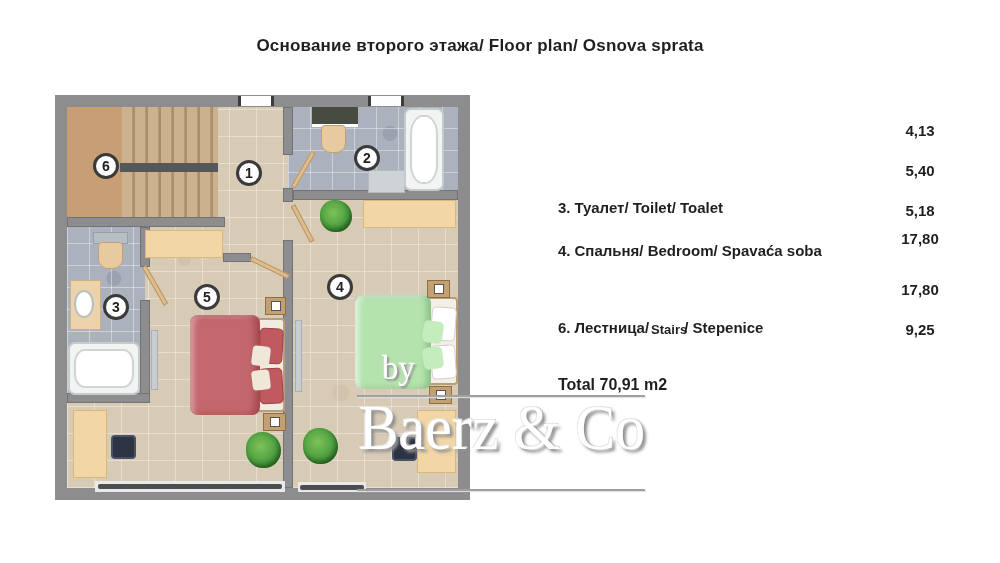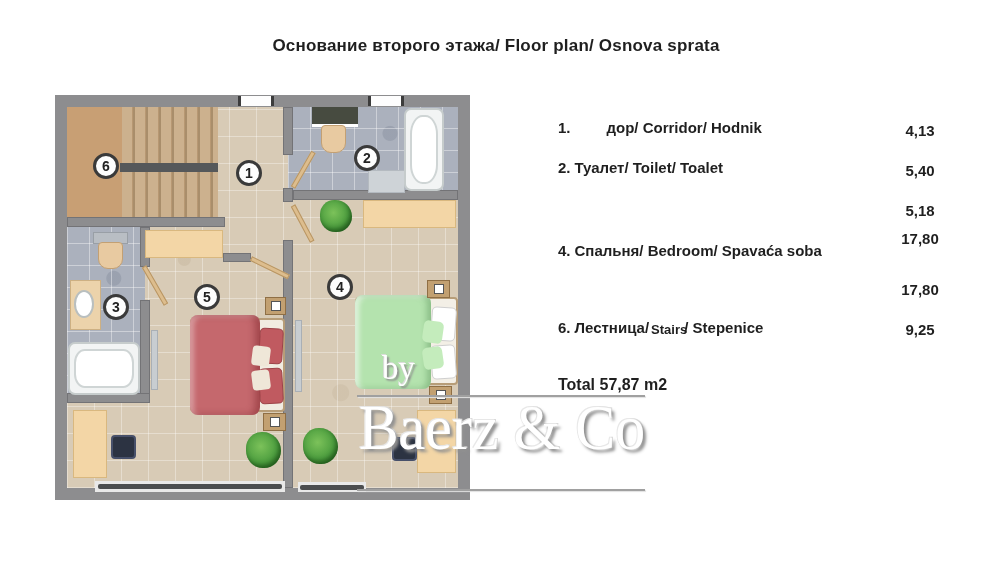--- a/index.html
+++ b/index.html
@@ -1,21 +1,21 @@
 <!DOCTYPE html>
 <html><head>
 <meta charset="utf-8">
 <style>
   html,body{margin:0;padding:0;background:#fff;}
   #stage{position:relative;width:1000px;height:563px;background:#ffffff;overflow:hidden;
          font-family:"Liberation Sans","DejaVu Sans",sans-serif;color:#1f1f1f;}
   .abs{position:absolute;}
 
   
-  #title{left:0;top:36px;width:960px;text-align:center;font-size:17px;font-weight:bold;letter-spacing:.2px;padding-left:16px;}
+  #title{left:0;top:36px;width:960px;text-align:center;font-size:17px;font-weight:bold;letter-spacing:.2px;}
   .lrow{left:558px;font-size:15px;font-weight:bold;white-space:nowrap;}
   .lrow .t{margin-left:4px;}
   .lrow.gap .t{margin-left:36px;}
   .lrow .mid{font-size:13px;font-weight:600;margin:0 -3px 0 2px;position:relative;top:1px;}
   .lval{left:880px;width:80px;text-align:center;font-size:15px;font-weight:bold;}
   #total{left:558px;top:376px;font-size:16px;font-weight:bold;}
   #objcap{left:563px;top:485px;font-size:15.5px;font-weight:normal;color:#222;}
 
   
   #wm{left:352px;top:350px;width:300px;height:185px;pointer-events:none;z-index:30;}
@@ -162,45 +162,42 @@
     <div class="abs radiator" style="left:96px;top:235px;width:5px;height:58px;"></div>
 
     <div class="abs badge" style="left:181px;top:65px;">1</div>
     <div class="abs badge" style="left:299px;top:50px;">2</div>
     <div class="abs badge" style="left:48px;top:199px;">3</div>
     <div class="abs badge" style="left:272px;top:179px;">4</div>
     <div class="abs badge" style="left:139px;top:189px;">5</div>
     <div class="abs badge" style="left:38px;top:58px;">6</div>
   </div>
 
-  <div class="abs lrow gap" style="top:119px;">
-    <span>1.</span><span class="t">дор/ Corridor/ Hodnik</span>
-  </div>
   <div class="abs lval" style="top:122px;">4,13</div>
 
-  <div class="abs lrow" style="top:159px;">
-    <span>2.</span><span class="t">Туалет/ Toilet/ Toalet</span>
-  </div>
   <div class="abs lval" style="top:162px;">5,40</div>
 
+  <div class="abs lrow" style="top:199px;">
+    <span>3.</span><span class="t">Туалет/ Toilet/ Toalet</span>
+  </div>
   <div class="abs lval" style="top:202px;">5,18</div>
 
   <div class="abs lrow" style="top:242px;">
     <span>4.</span><span class="t">Спальня/ Bedroom/ Spavaća soba</span>
   </div>
   <div class="abs lval" style="top:230px;">17,80</div>
 
   <div class="abs lval" style="top:281px;">17,80</div>
 
   <div class="abs lrow" style="top:319px;">
     <span>6.</span><span class="t">Лестница/</span><span class="mid">Stairs</span><span>/ Stepenice</span>
   </div>
   <div class="abs lval" style="top:321px;">9,25</div>
 
-  <div id="total" class="abs">Total 57,87 m2</div>
+  <div id="total" class="abs">Total 70,91 m2</div>
 
   <div id="wm" class="abs">
     <div id="wm-by" class="abs">by</div>
     <div id="wm-line1" class="abs wm-line"></div>
     <div id="wm-brand" class="abs">Baerz &amp; Co</div>
     <div id="wm-line2" class="abs wm-line"></div>
   </div>
 
 </div>
 

